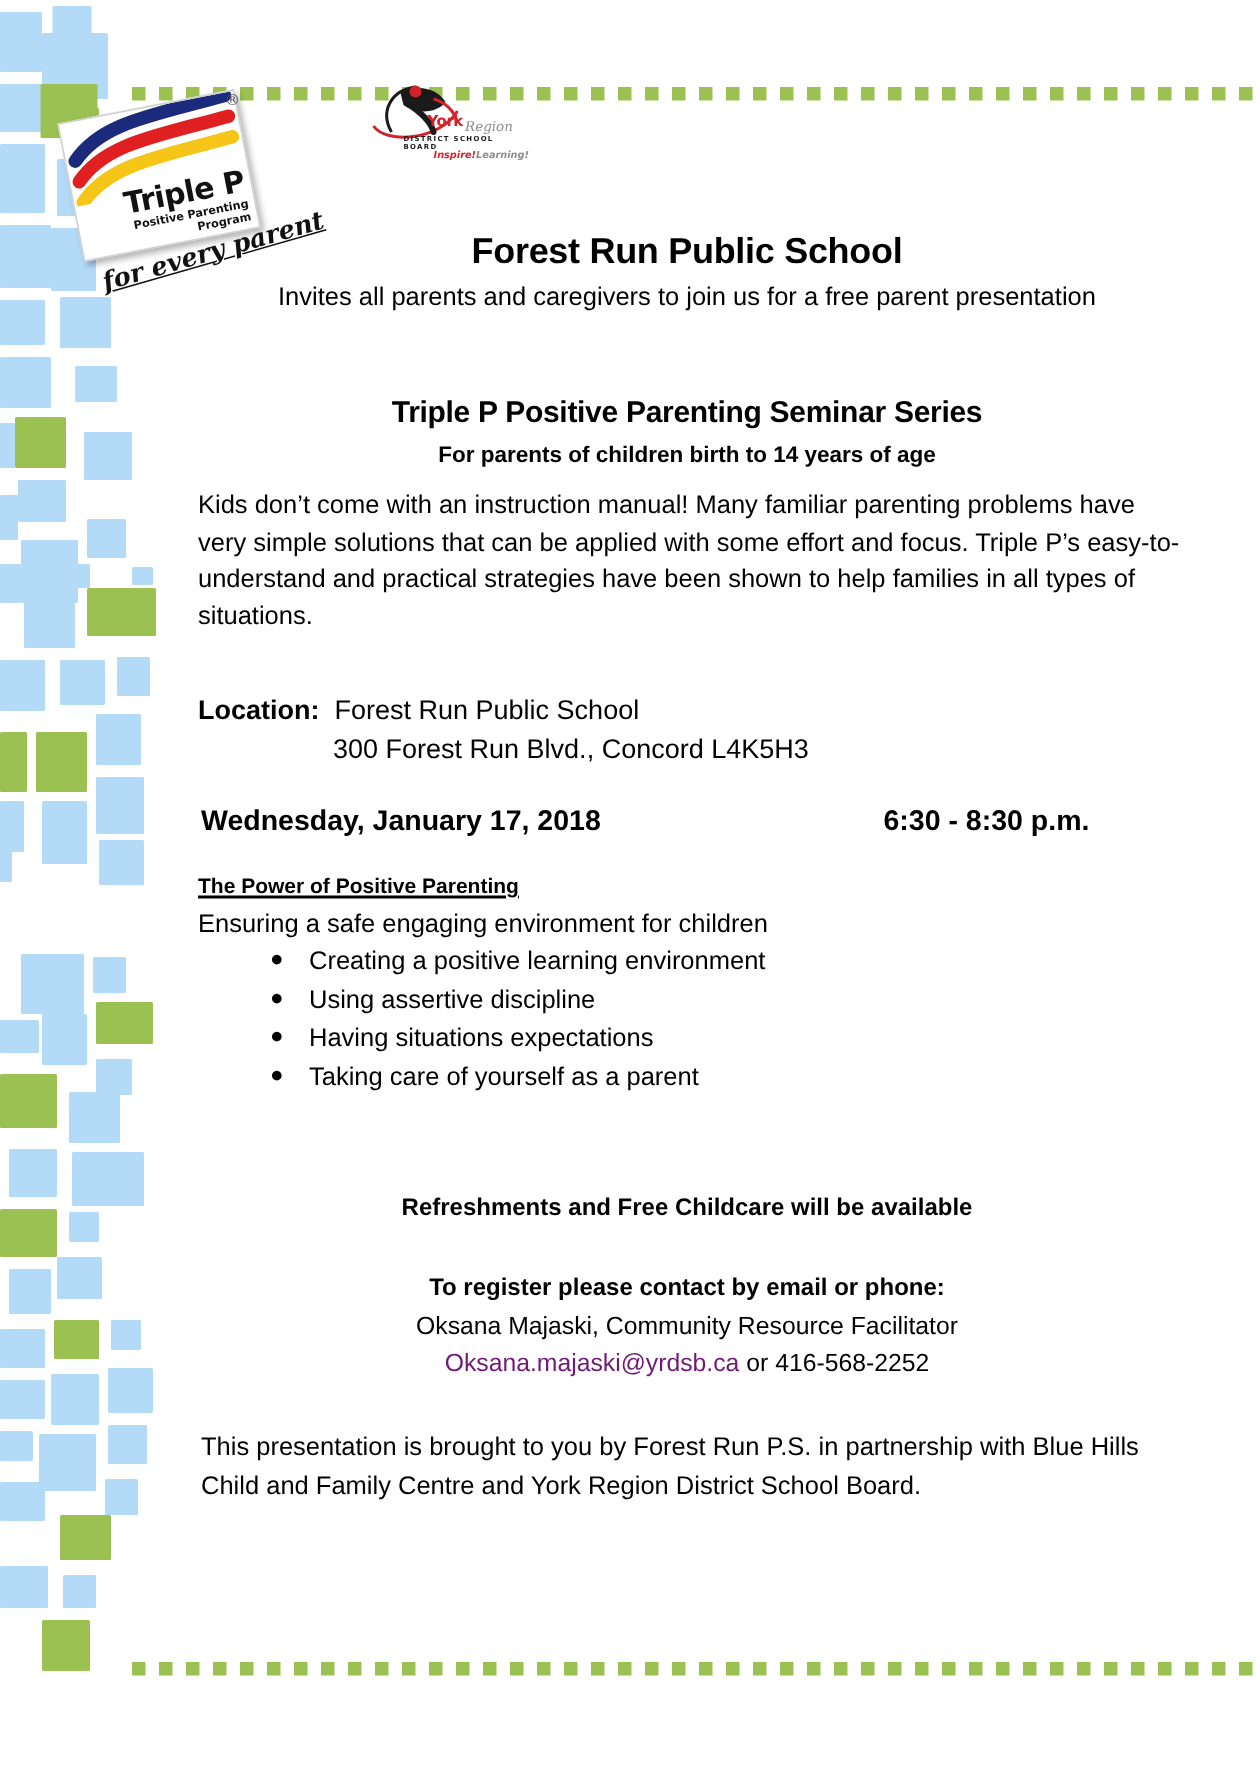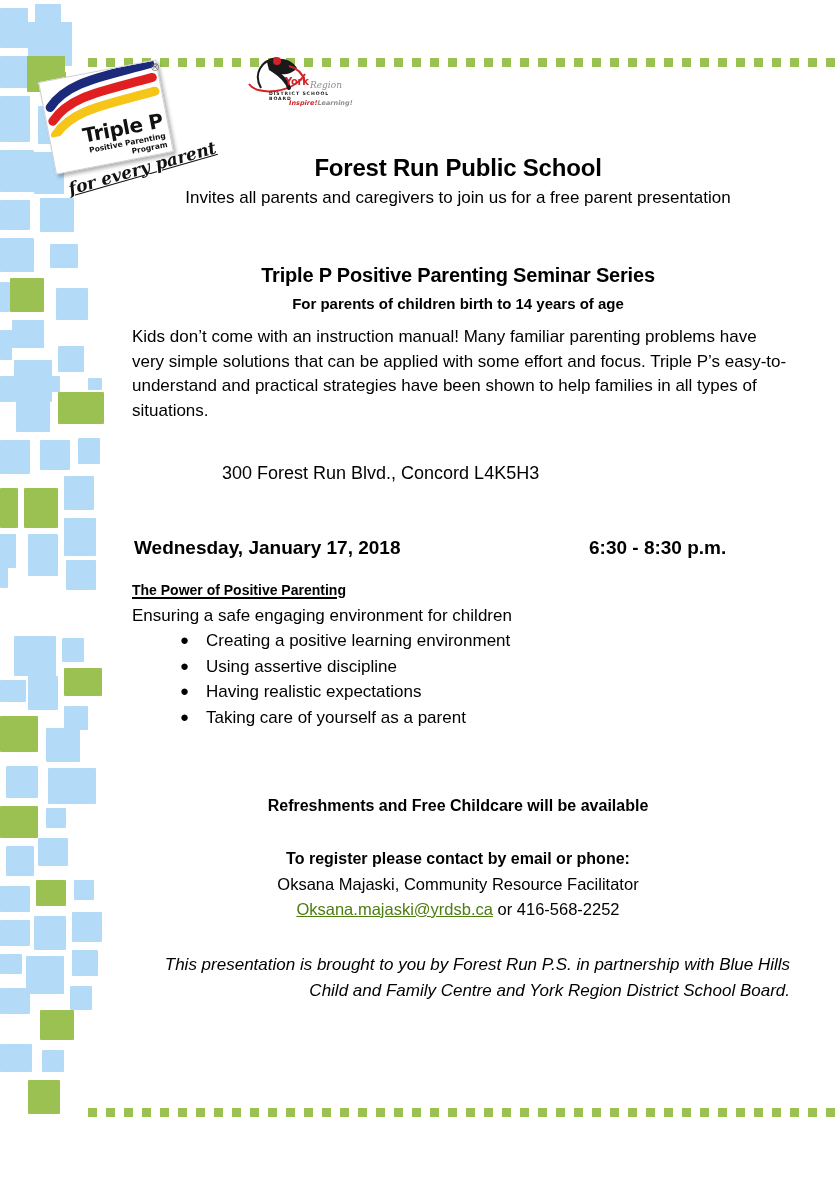--- a/index.html
+++ b/index.html
@@ -307,29 +307,27 @@
   }
   .register-contact {
     position: absolute;
     left: 0; top: 898px;
     width: 660px;
     text-align: center;
     font-size: 16.5px;
     line-height: 22px;
   }
   .register-contact .email {
-    color: #4d7c0f;
-    text-decoration: underline;
+    color: #701a75;
   }
   .closing-note {
     position: absolute;
     left: 6px; top: 952px;
     width: 656px;
-    text-align: right;
-    font-style: italic;
+    text-align: left;
     font-size: 17px;
     line-height: 26px;
   }
 </style>
 </head>
 <body>
 
 <div class="page">
 
   <div class="mosaic">
@@ -523,34 +521,35 @@
 
     <div class="school-name">Forest Run Public School</div>
     <div class="invite-line">Invites all parents and caregivers to join us for a free parent presentation</div>
 
     <div class="seminar-title">Triple P Positive Parenting Seminar Series</div>
     <div class="seminar-sub">For parents of children birth to 14 years of age</div>
 
     <div class="intro-paragraph">Kids don’t come with an instruction manual! Many familiar parenting problems have very simple solutions that can be applied with some effort and focus. Triple P’s easy-to-understand and practical strategies have been shown to help families in all types of situations.</div>
 
     <div class="location-block">
+      <div><span class="loc-label">Location:</span>&nbsp; <span>Forest Run Public School</span></div>
       <div class="loc-line2">300 Forest Run Blvd., Concord L4K5H3</div>
     </div>
 
     <div class="datetime-row">
       <div class="dt-date">Wednesday, January 17, 2018</div>
       <div class="dt-time">6:30 - 8:30  p.m.</div>
     </div>
 
     <div class="topic-heading">The Power of Positive Parenting</div>
     <div class="topic-subline">Ensuring a safe engaging environment for children</div>
     <ul class="topic-list">
       <li><span class="bullet">●</span><span>Creating a positive learning environment</span></li>
       <li><span class="bullet">●</span><span>Using assertive discipline</span></li>
-      <li><span class="bullet">●</span><span>Having realistic expectations</span></li>
+      <li><span class="bullet">●</span><span>Having situations expectations</span></li>
       <li><span class="bullet">●</span><span>Taking care of yourself as a parent</span></li>
     </ul>
 
     <div class="refreshments">Refreshments and Free Childcare will be available</div>
 
     <div class="register-heading">To register please contact by email or phone:</div>
     <div class="register-name">Oksana Majaski, Community Resource Facilitator</div>
     <div class="register-contact"><span class="email">Oksana.majaski@yrdsb.ca</span><span> or </span><span>416-568-2252</span></div>
 
     <div class="closing-note">This presentation is brought to you by Forest Run P.S. in partnership with Blue Hills Child and Family Centre and York Region District School Board.</div>

